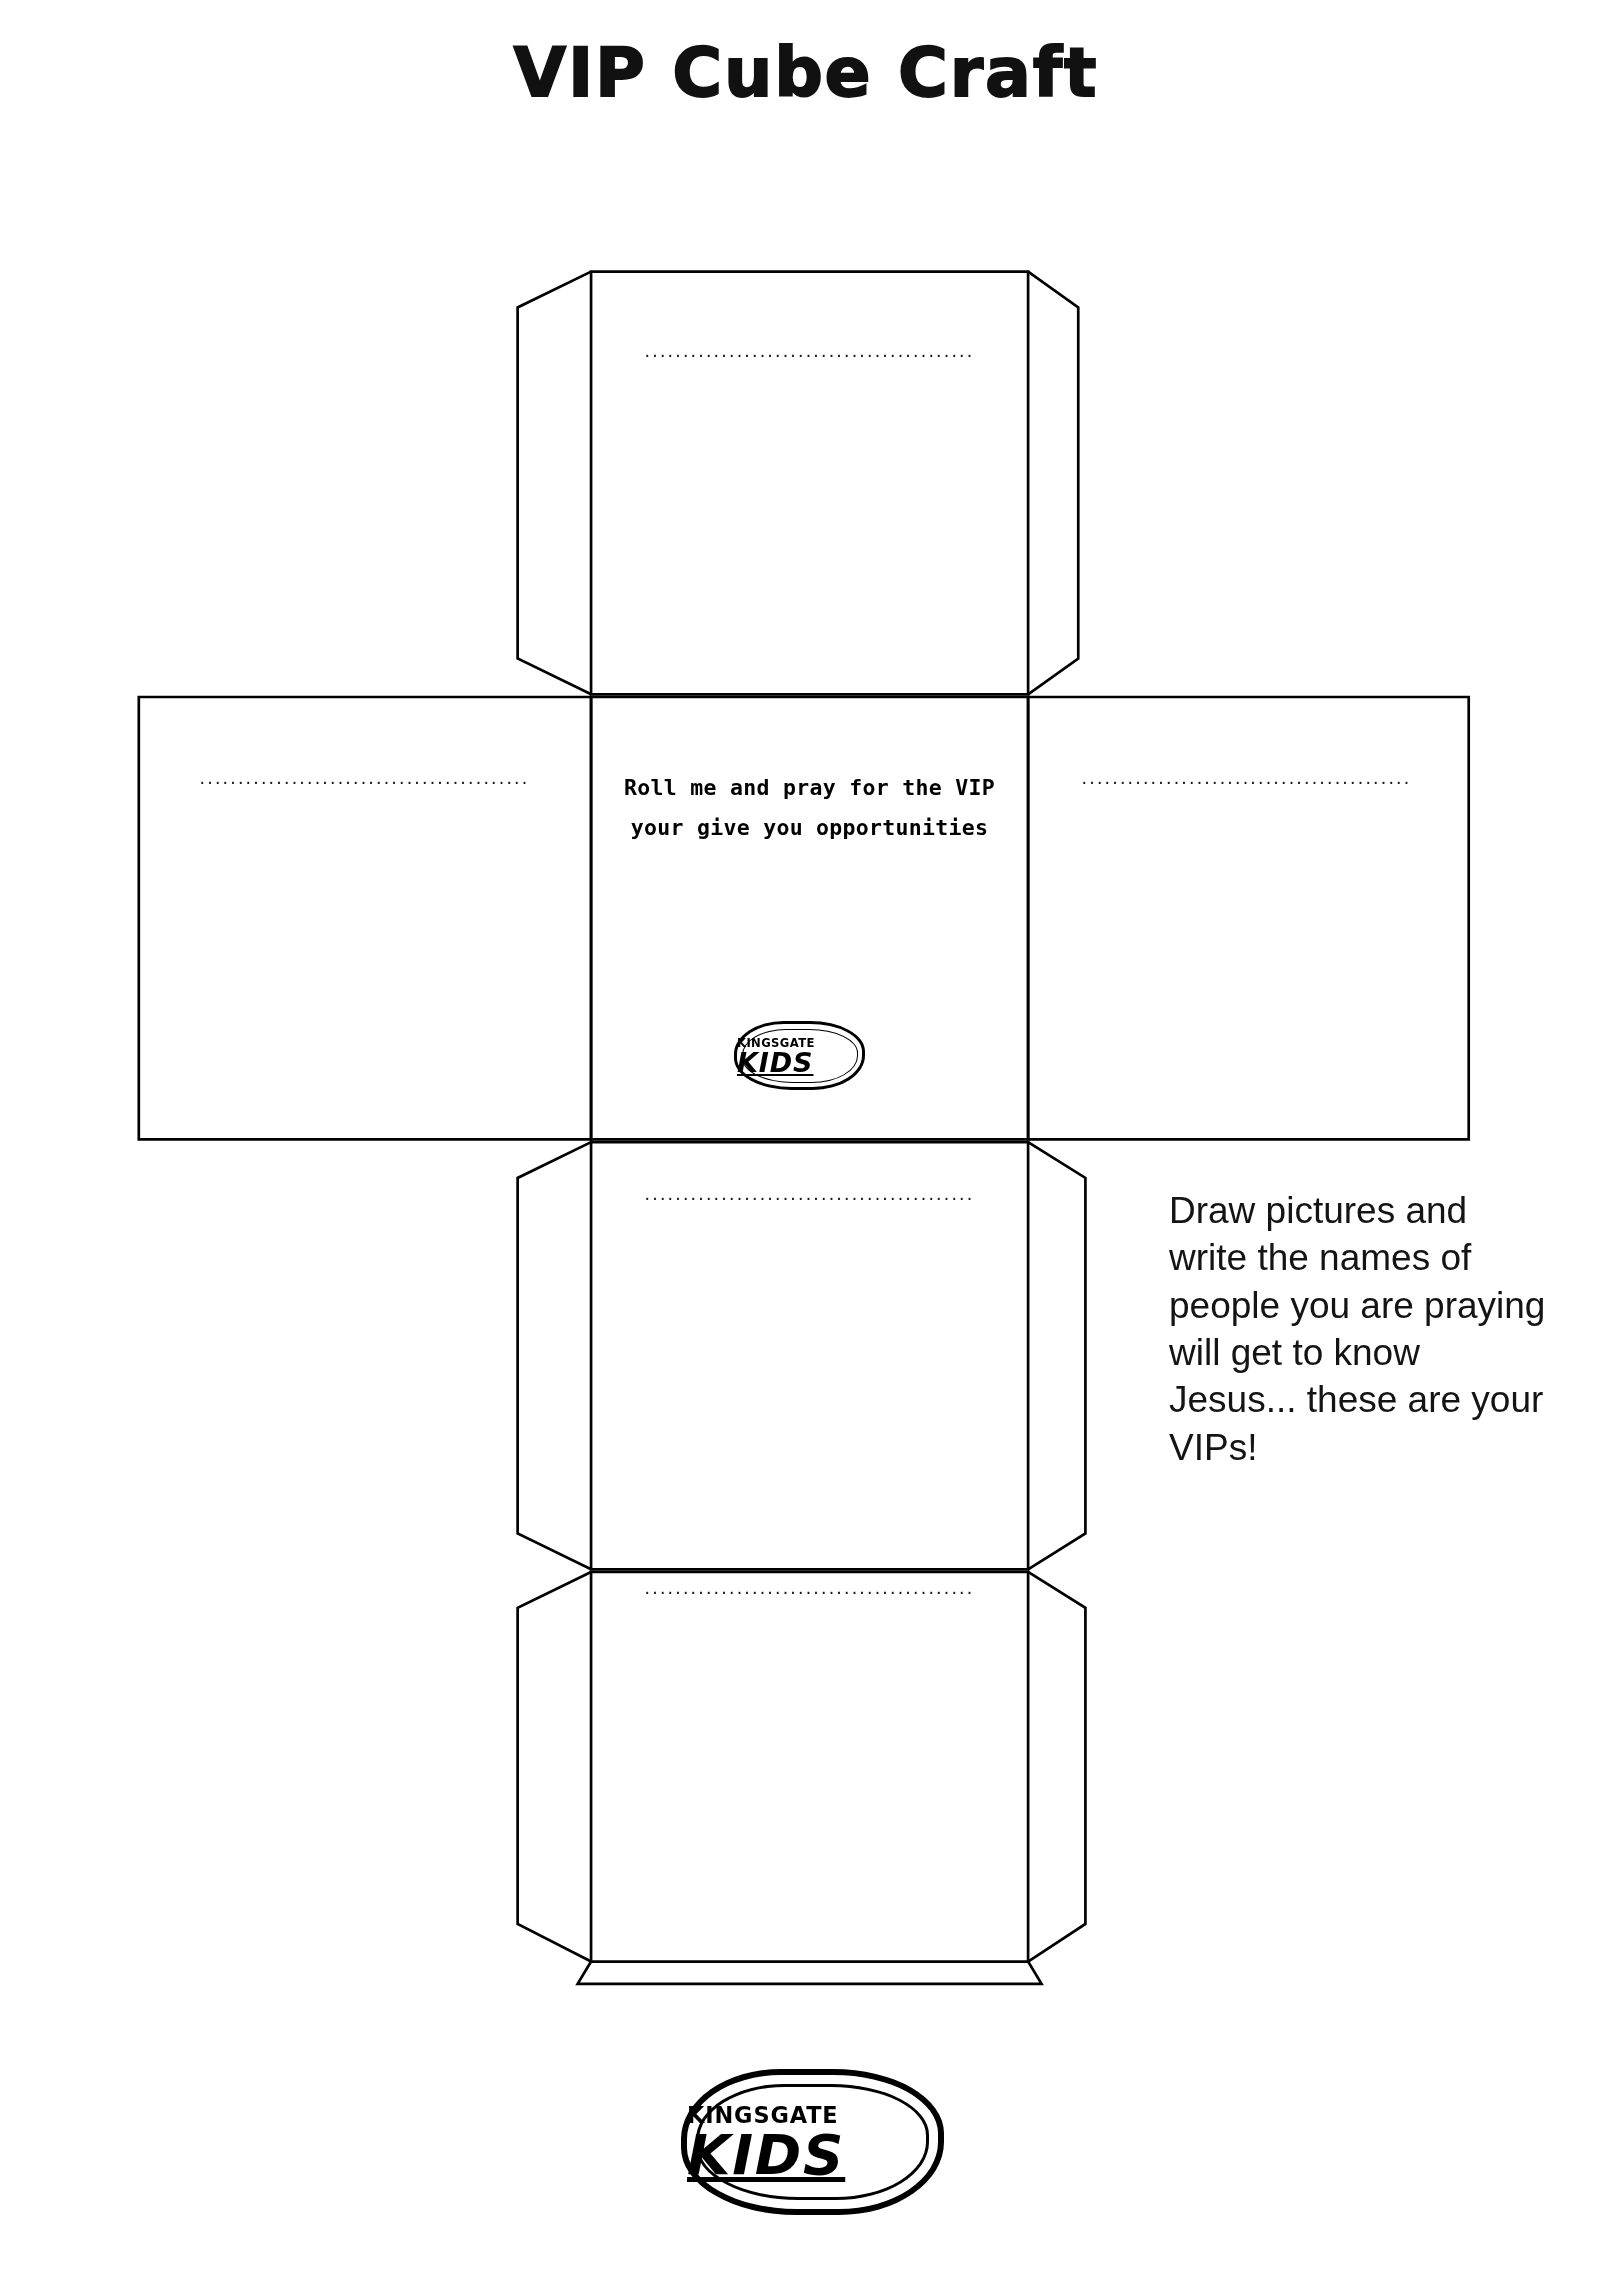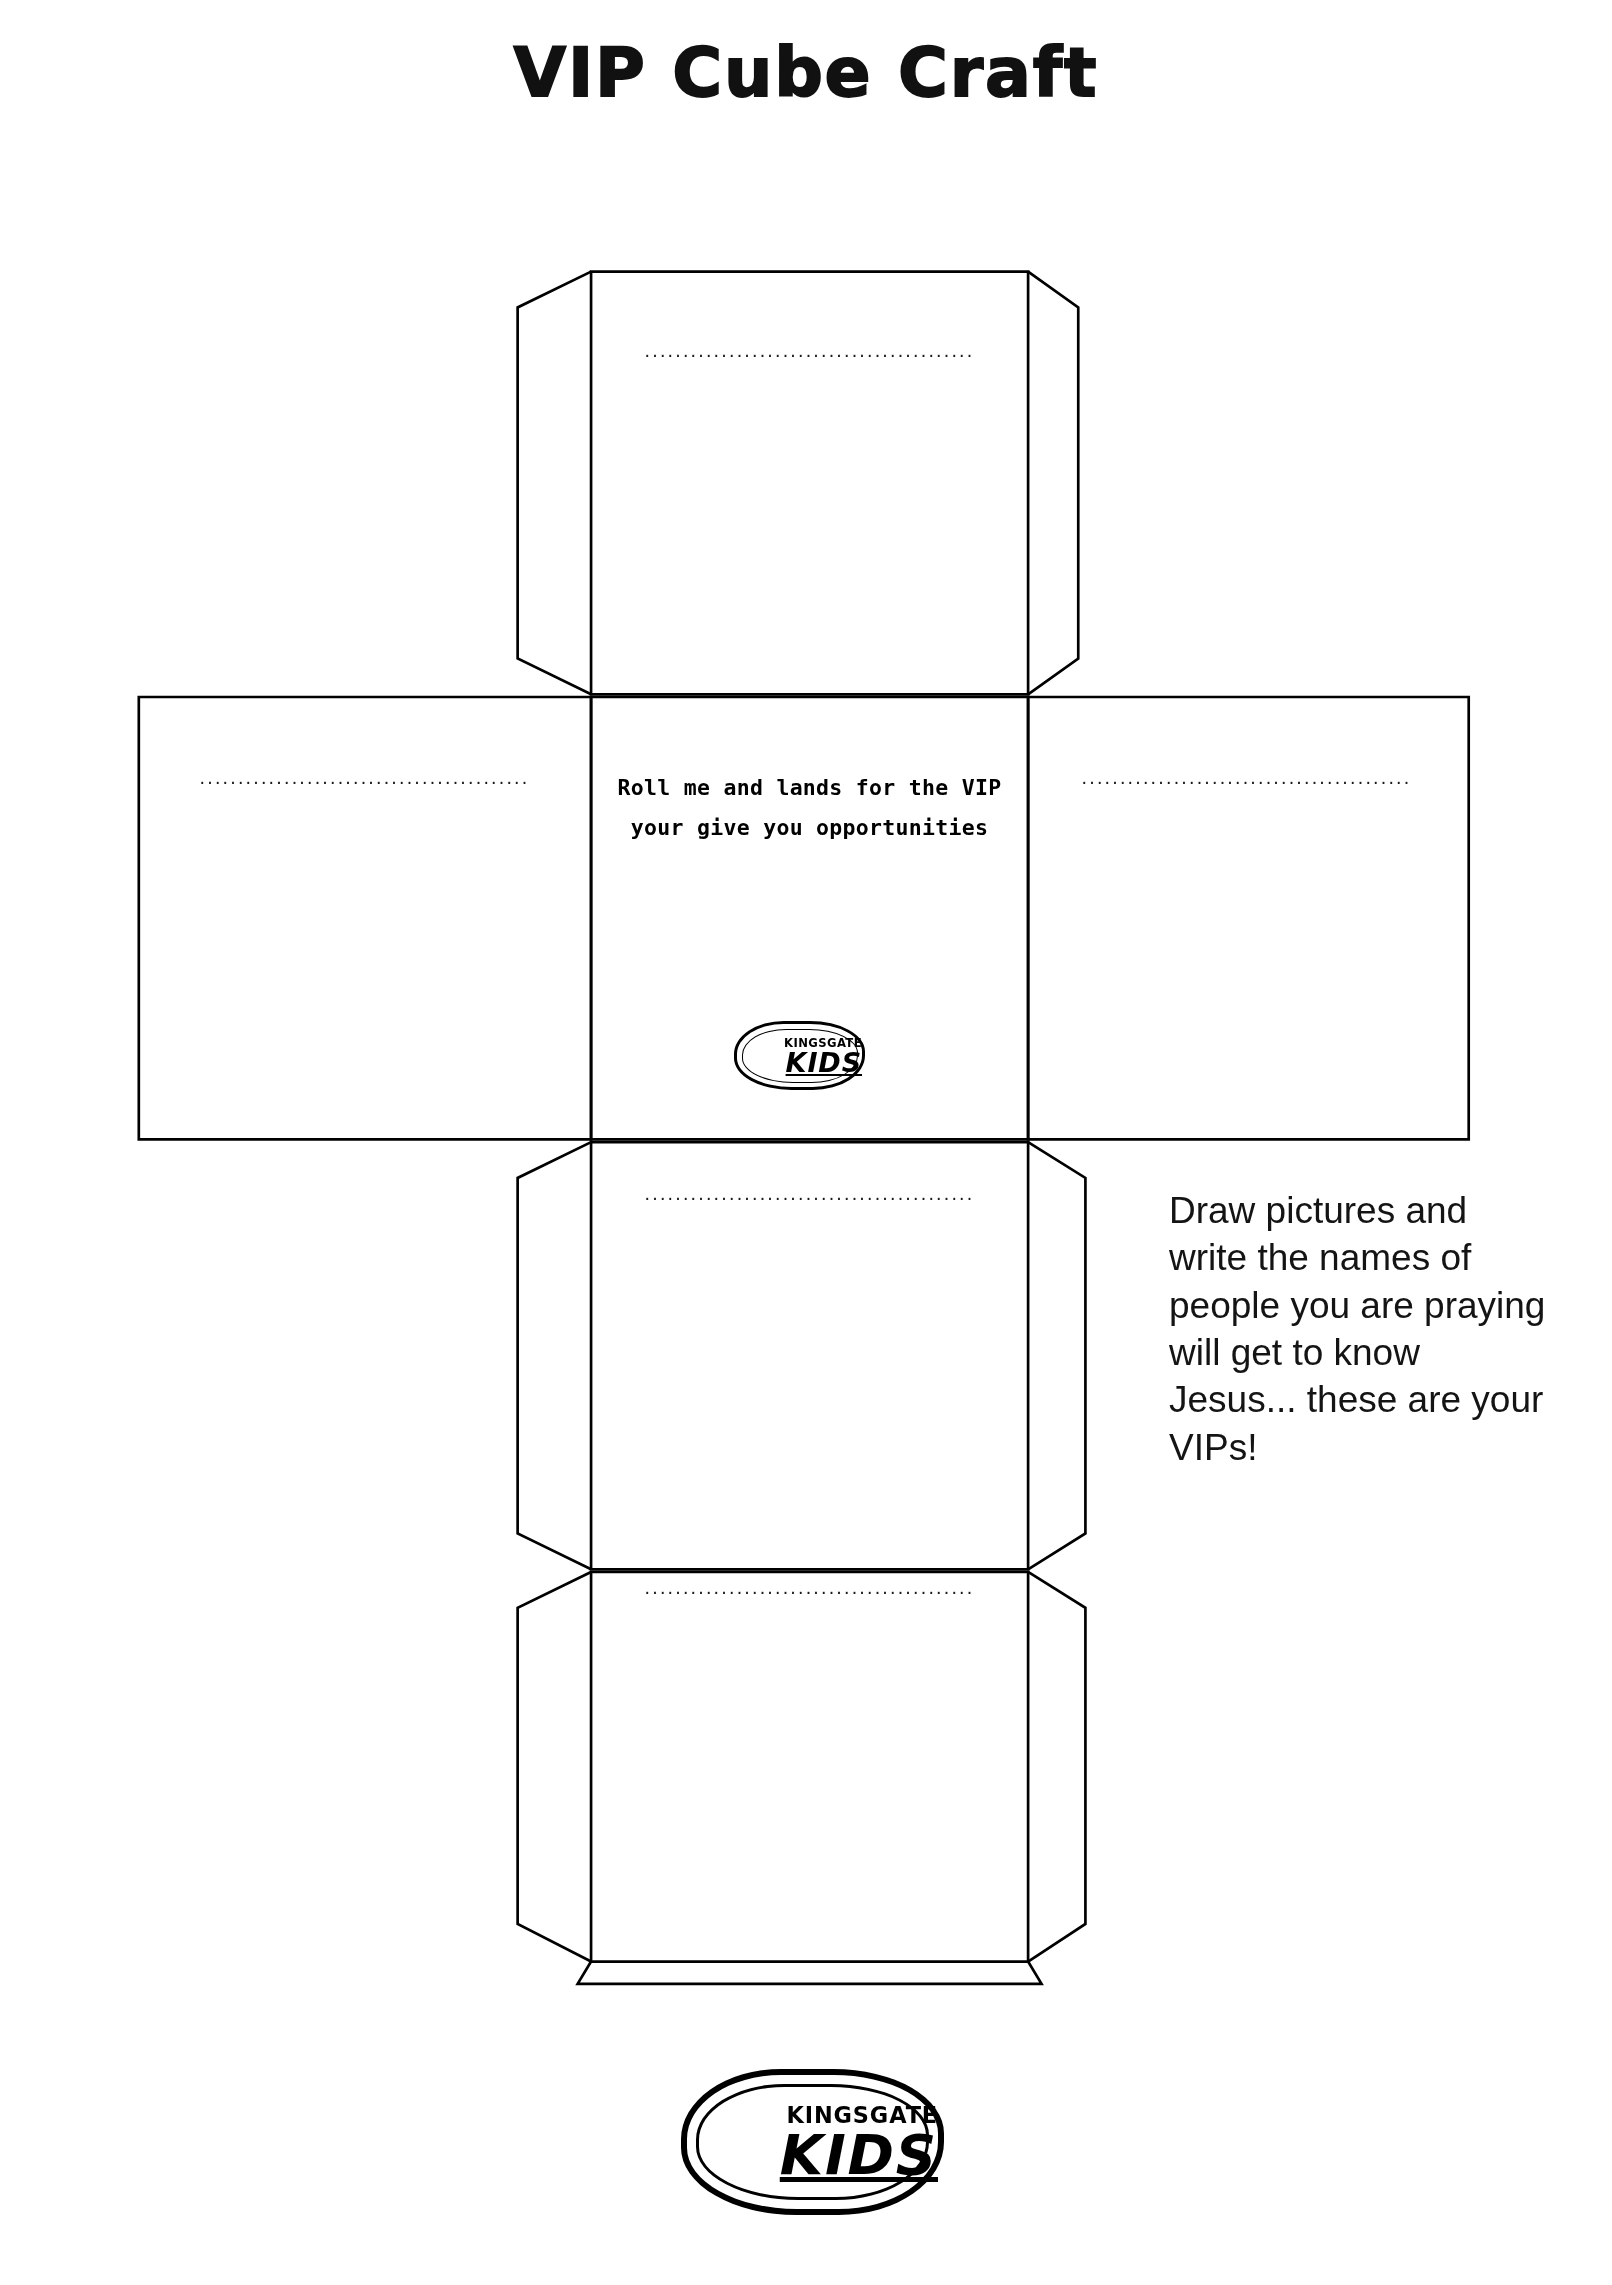--- a/index.html
+++ b/index.html
@@ -86,21 +86,21 @@
     align-items: center;
     justify-content: center;
   }
   .logo .blob {
     position: relative;
     border: 3.6px solid #000;
     border-radius: 38% 42% 40% 44% / 48% 44% 50% 46%;
     background: #ffffff;
     display: flex;
     flex-direction: column;
-    align-items: flex-end;
+    align-items: flex-start;
     justify-content: center;
   }
   .logo .blob::before {
     content: "";
     position: absolute;
     left: 4.5px; right: 4.5px; top: 4.5px; bottom: 4.5px;
     border: 1.8px solid #000;
     border-radius: 38% 42% 40% 44% / 48% 44% 50% 46%;
     pointer-events: none;
   }
@@ -174,21 +174,21 @@
 
 <div class="dotline" style="left:161px; top:766px; width:407px;">...........................................</div>
 
 <div class="dotline" style="left:1043px; top:766px; width:407px;">...........................................</div>
 
 <div class="dotline" style="left:591px; top:1182px; width:437px;">...........................................</div>
 
 <div class="dotline" style="left:591px; top:1576px; width:437px;">...........................................</div>
 
 <div class="face-text" style="left:591px; top:768px; width:437px;">
-  <div>Roll me and lands for the VIP</div>
+  <div>Roll me and pray for the VIP</div>
   <div>your give you opportunities</div>
 </div>
 
 <div class="logo" id="logo-face">
   <div class="blob">
     <div class="kingsgate">KINGSGATE</div>
     <div class="kids">KIDS</div>
   </div>
 </div>
 

